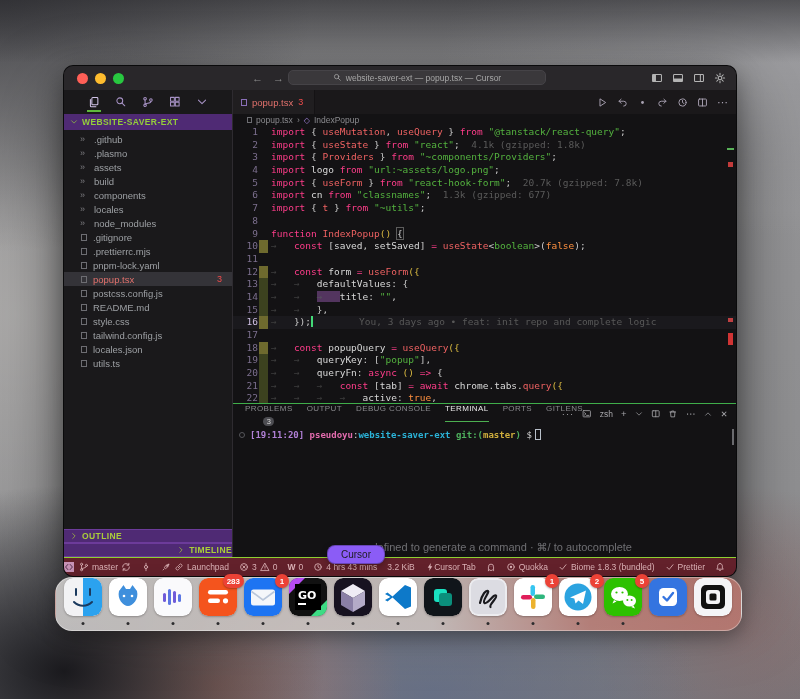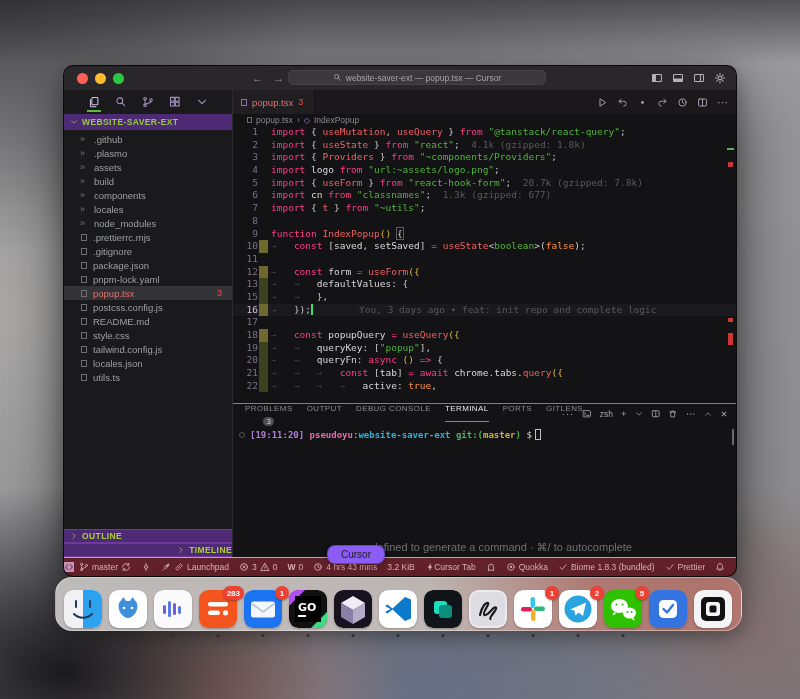--- a/index.html
+++ b/index.html
@@ -135,21 +135,21 @@
   
   .dock-tooltip { position:absolute; left:327px; top:545px; width:58px; height:19px; z-index:30;
     background:#8b5cf6; border:1px solid rgba(0,0,0,.25); border-radius:8px;
     display:flex; align-items:center; justify-content:center; font-size:10px; color:#1d1d1f;
     box-shadow:0 2px 6px rgba(0,0,0,.3); }
 
   
   .dock { position:absolute; left:55px; top:577px; width:687px; height:54px; z-index:20;
     border-radius:17px; border:1px solid rgba(255,255,255,.35);
     background:linear-gradient(90deg, rgba(209,207,206,.88) 0%, rgba(206,196,192,.88) 55%, rgba(190,130,122,.88) 78%, rgba(186,120,112,.88) 100%);
-    box-shadow:0 6px 18px rgba(0,0,0,.3); display:flex; align-items:flex-start; padding:12px 8px 0; gap:7px; }
+    box-shadow:0 6px 18px rgba(0,0,0,.3); display:flex; align-items:flex-start; padding:0 8px 0; gap:7px; }
   .dock-item { position:relative; width:38px; height:38px; flex:0 0 auto; }
   .dock-icon { width:38px; height:38px; border-radius:9px; overflow:hidden; position:relative;
     box-shadow:0 1px 2px rgba(0,0,0,.25); }
   .dock-icon svg { width:38px; height:38px; display:block; }
   .dock-badge { position:absolute; top:-4px; right:-7px; min-width:14px; height:14px; padding:0 4px;
     background:#ec4236; border-radius:8px; color:#fff; font-size:8px; font-weight:bold;
     display:flex; align-items:center; justify-content:center; z-index:2; box-shadow:0 1px 2px rgba(0,0,0,.3); }
   .dock-dot { position:absolute; left:50%; bottom:-9px; width:3px; height:3px; border-radius:50%;
     background:#2c2c2e; transform:translateX(-50%); }
 </style>
@@ -277,29 +277,25 @@
           <div class="trow">
             <span class="chev">»</span>
             <span>locales</span>
           </div>
           <div class="trow">
             <span class="chev">»</span>
             <span>node_modules</span>
           </div>
           <div class="trow">
             <span class="fsq"></span>
+            <span>.gitignore</span>
+          </div>
+          <div class="trow">
+            <span class="fsq"></span>
             <span>.prettierrc.mjs</span>
-          </div>
-          <div class="trow">
-            <span class="fsq"></span>
-            <span>.gitignore</span>
-          </div>
-          <div class="trow">
-            <span class="fsq"></span>
-            <span>package.json</span>
           </div>
           <div class="trow">
             <span class="fsq"></span>
             <span>pnpm-lock.yaml</span>
           </div>
           <div class="trow selected">
             <span class="fsq"></span>
             <span>popup.tsx</span>
             <span class="tbadge">3</span>
           </div>
@@ -412,20 +408,21 @@
           <div class="cline"><span class="gut">4</span><span class="ctext"><span class="tok-k">import </span><span class="tok-v">logo </span><span class="tok-k">from </span><span class="tok-s">"url:~assets/logo.png"</span><span class="tok-p">;</span></span></div>
           <div class="cline"><span class="gut">5</span><span class="ctext"><span class="tok-k">import </span><span class="tok-p">{ </span><span class="tok-i">useForm</span><span class="tok-p"> } </span><span class="tok-k">from </span><span class="tok-s">"react-hook-form"</span><span class="tok-p">;</span><span class="tok-h">  20.7k (gzipped: 7.8k)</span></span></div>
           <div class="cline"><span class="gut">6</span><span class="ctext"><span class="tok-k">import </span><span class="tok-v">cn </span><span class="tok-k">from </span><span class="tok-s">"classnames"</span><span class="tok-p">;</span><span class="tok-h">  1.3k (gzipped: 677)</span></span></div>
           <div class="cline"><span class="gut">7</span><span class="ctext"><span class="tok-k">import </span><span class="tok-p">{ </span><span class="tok-i">t</span><span class="tok-p"> } </span><span class="tok-k">from </span><span class="tok-s">"~utils"</span><span class="tok-p">;</span></span></div>
           <div class="cline"><span class="gut">8</span><span class="ctext"></span></div>
           <div class="cline"><span class="gut">9</span><span class="ctext"><span class="tok-k">function </span><span class="tok-i">IndexPopup</span><span class="tok-y">()</span><span class="tok-p"> </span><span class="tok-b">{</span></span></div>
           <div class="cline mod1"><span class="gut">10<span class="modbar"></span></span><span class="ctext"><span class="tok-w">→   </span><span class="tok-k">const </span><span class="tok-p">[</span><span class="tok-v">saved</span><span class="tok-p">, </span><span class="tok-v">setSaved</span><span class="tok-p">] </span><span class="tok-k">= </span><span class="tok-i">useState</span><span class="tok-p">&lt;</span><span class="tok-s">boolean</span><span class="tok-p">&gt;(</span><span class="tok-o">false</span><span class="tok-p">);</span></span></div>
           <div class="cline"><span class="gut">11</span><span class="ctext"></span></div>
           <div class="cline mod1"><span class="gut">12<span class="modbar"></span></span><span class="ctext"><span class="tok-w">→   </span><span class="tok-k">const </span><span class="tok-v">form </span><span class="tok-k">= </span><span class="tok-i">useForm</span><span class="tok-y">({</span></span></div>
           <div class="cline mod2"><span class="gut">13<span class="modbar"></span></span><span class="ctext"><span class="tok-w">→   </span><span class="tok-w">→   </span><span class="tok-v">defaultValues</span><span class="tok-p">: {</span></span></div>
+          <div class="cline mod2"><span class="gut">14<span class="modbar"></span></span><span class="ctext"><span class="tok-w">→   </span><span class="tok-w">→   </span><span class="tok-W">→   </span><span class="tok-v">title</span><span class="tok-p">: </span><span class="tok-s">""</span><span class="tok-p">,</span></span></div>
           <div class="cline mod2"><span class="gut">15<span class="modbar"></span></span><span class="ctext"><span class="tok-w">→   </span><span class="tok-w">→   </span><span class="tok-p">},</span></span></div>
           <div class="cline mod1 current"><span class="gut">16<span class="modbar"></span></span><span class="ctext"><span class="tok-w">→   </span><span class="tok-p">});</span><span class="caret"></span><span class="blame">You, 3 days ago • feat: init repo and complete logic</span></span></div>
           <div class="cline"><span class="gut">17</span><span class="ctext"></span></div>
           <div class="cline mod1"><span class="gut">18<span class="modbar"></span></span><span class="ctext"><span class="tok-w">→   </span><span class="tok-k">const </span><span class="tok-v">popupQuery </span><span class="tok-k">= </span><span class="tok-i">useQuery</span><span class="tok-y">({</span></span></div>
           <div class="cline mod2"><span class="gut">19<span class="modbar"></span></span><span class="ctext"><span class="tok-w">→   </span><span class="tok-w">→   </span><span class="tok-v">queryKey</span><span class="tok-p">: [</span><span class="tok-s">"popup"</span><span class="tok-p">],</span></span></div>
           <div class="cline mod2"><span class="gut">20<span class="modbar"></span></span><span class="ctext"><span class="tok-w">→   </span><span class="tok-w">→   </span><span class="tok-v">queryFn</span><span class="tok-p">: </span><span class="tok-k">async </span><span class="tok-y">() </span><span class="tok-k">=&gt; </span><span class="tok-p">{</span></span></div>
           <div class="cline mod2"><span class="gut">21<span class="modbar"></span></span><span class="ctext"><span class="tok-w">→   </span><span class="tok-w">→   </span><span class="tok-w">→   </span><span class="tok-k">const </span><span class="tok-p">[</span><span class="tok-v">tab</span><span class="tok-p">] </span><span class="tok-k">= </span><span class="tok-k">await </span><span class="tok-v">chrome</span><span class="tok-p">.</span><span class="tok-v">tabs</span><span class="tok-p">.</span><span class="tok-i">query</span><span class="tok-y">({</span></span></div>
           <div class="cline mod2"><span class="gut">22<span class="modbar"></span></span><span class="ctext"><span class="tok-w">→   </span><span class="tok-w">→   </span><span class="tok-w">→   </span><span class="tok-w">→   </span><span class="tok-v">active</span><span class="tok-p">: </span><span class="tok-o">true</span><span class="tok-p">,</span></span></div>
         </div>
       <div class="panel">

